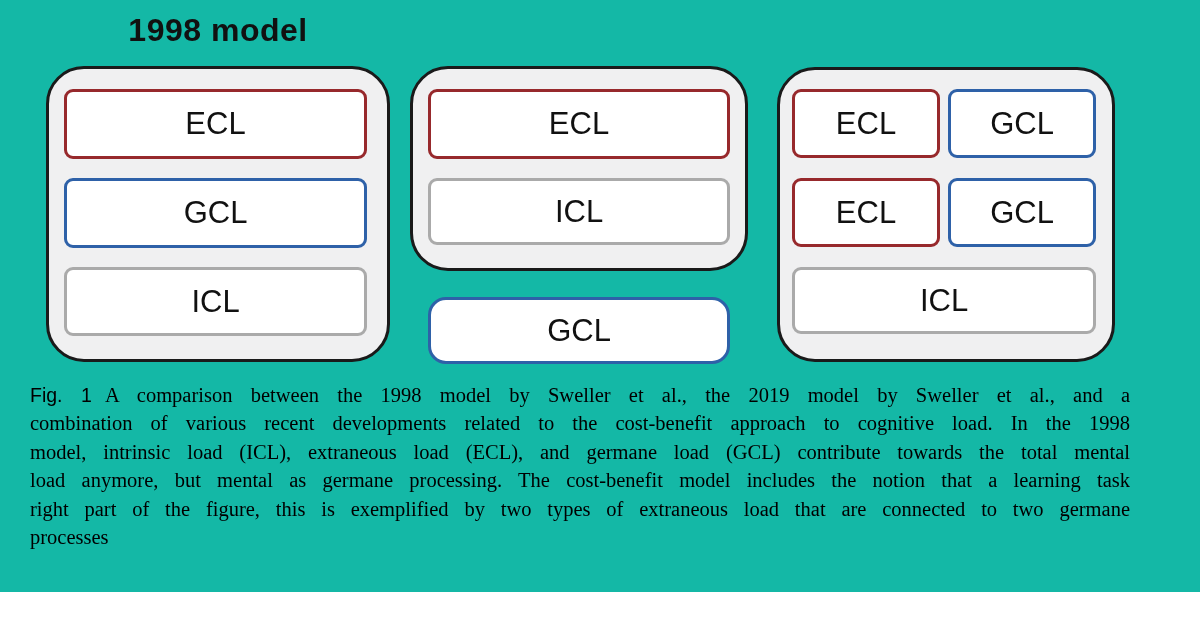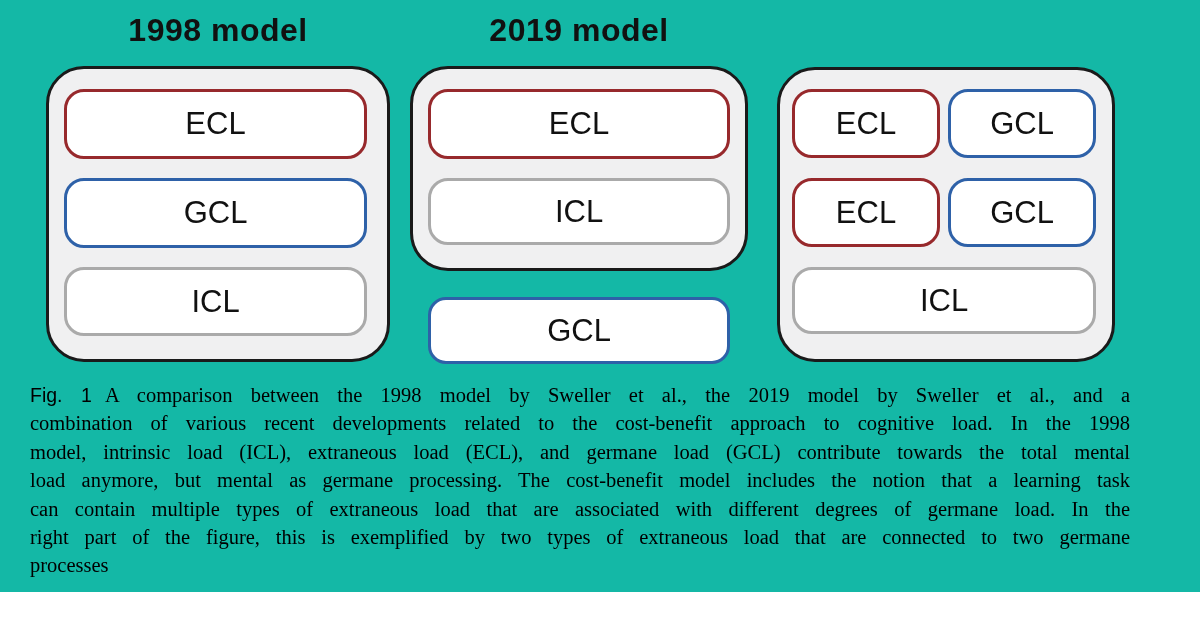--- a/index.html
+++ b/index.html
@@ -11,21 +11,21 @@
     position:absolute; top:12px; line-height:36px;
     font-weight:bold; font-size:32px; color:#111; text-align:center;
     letter-spacing:0.5px;
   }
   .container {
     position:absolute; background:#F0F0F1; border:3px solid #1A1A1A;
     border-radius:38px; box-sizing:border-box;
   }
   .load-box {
     position:absolute; background:#ffffff; border:3px solid #888;
-    border-radius:20px; box-sizing:border-box;
+    border-radius:9px; box-sizing:border-box;
     display:flex; align-items:center; justify-content:center;
     font-size:31px; color:#111;
   }
   .b-red  { border-color:#97292C; }
   .b-blue { border-color:#2E61A8; }
   .b-gray { border-color:#AAAAAA; }
   .r18 { border-radius:18px; }
   .caption {
     position:absolute; left:30px; top:381px; width:1100px;
     font-family:"Liberation Serif", serif; font-size:20.5px;
@@ -37,21 +37,20 @@
     font-family:"Liberation Sans", sans-serif; font-weight:normal;
     font-size:19.5px; margin-right:13px;
   }
 </style>
 </head>
 <body>
 
 <div class="page">
 
   <div class="model-title" style="left:46px; width:344px;">1998 model</div>
-  <div class="model-title" style="left:410px; width:338px;">2019 model</div>
 
   <div class="container" style="left:46px; top:66px; width:344px; height:296px;"></div>
   <div class="container" style="left:410px; top:66px; width:338px; height:205px;"></div>
   <div class="container" style="left:777px; top:67px; width:338px; height:295px;"></div>
 
   <div class="load-box b-red" style="left:64px; top:89px;  width:303px; height:70px;">ECL</div>
   <div class="load-box b-blue" style="left:64px; top:178px; width:303px; height:70px;">GCL</div>
   <div class="load-box b-gray" style="left:64px; top:267px; width:303px; height:69px;">ICL</div>
 
   <div class="load-box b-red" style="left:428px; top:89px;  width:302px; height:70px;">ECL</div>
@@ -64,18 +63,17 @@
   <div class="load-box b-blue" style="left:948px; top:178px; width:148px; height:69px;">GCL</div>
   <div class="load-box b-gray" style="left:792px; top:267px; width:304px; height:67px;">ICL</div>
 
   <div class="caption">
     <div class="cap-line">
       <span class="fig-label">Fig. 1</span><span>A comparison between the 1998 model by Sweller et al., the 2019 model by Sweller et al., and a</span>
     </div>
     <div class="cap-line">combination of various recent developments related to the cost-benefit approach to cognitive load. In the 1998</div>
     <div class="cap-line">model, intrinsic load (ICL), extraneous load (ECL), and germane load (GCL) contribute towards the total mental</div>
     <div class="cap-line">load anymore, but mental as germane processing. The cost-benefit model includes the notion that a learning task</div>
-    <div class="cap-line">can contain multiple types of extraneous load that are associated with different degrees of germane load. In the</div>
     <div class="cap-line">right part of the figure, this is exemplified by two types of extraneous load that are connected to two germane</div>
     <div class="cap-line last">processes</div>
   </div>
 
 </div>
 
 </body></html>

